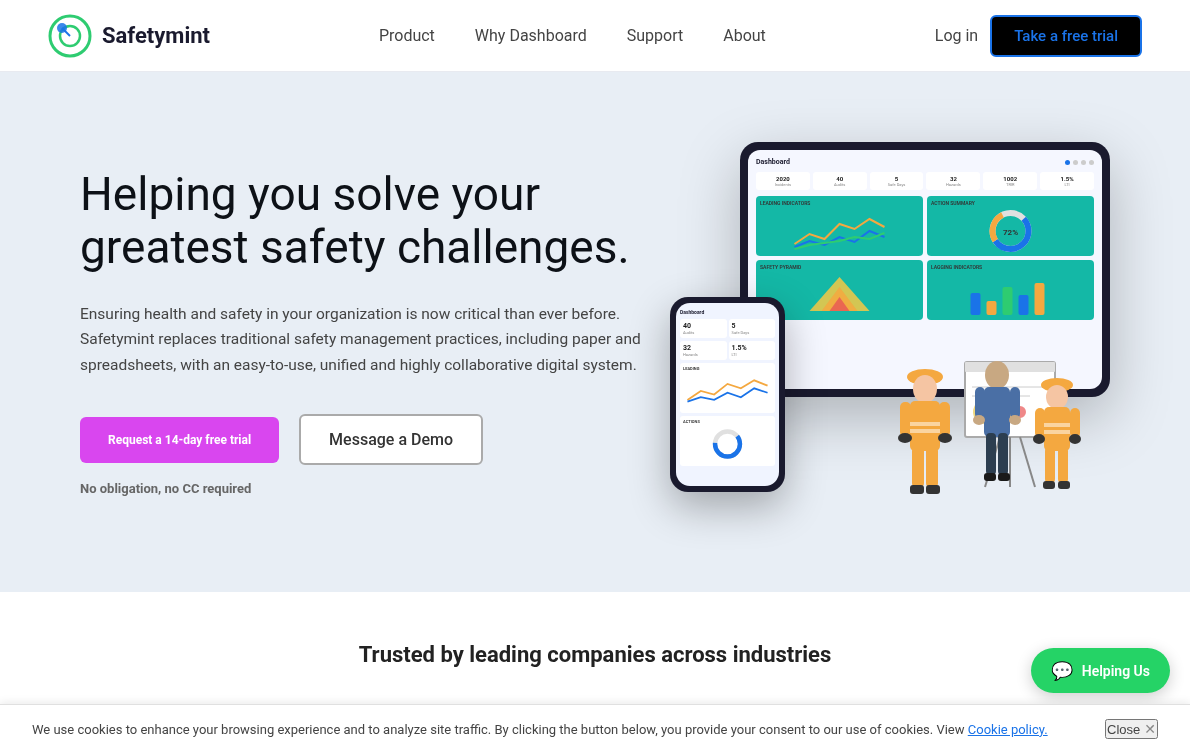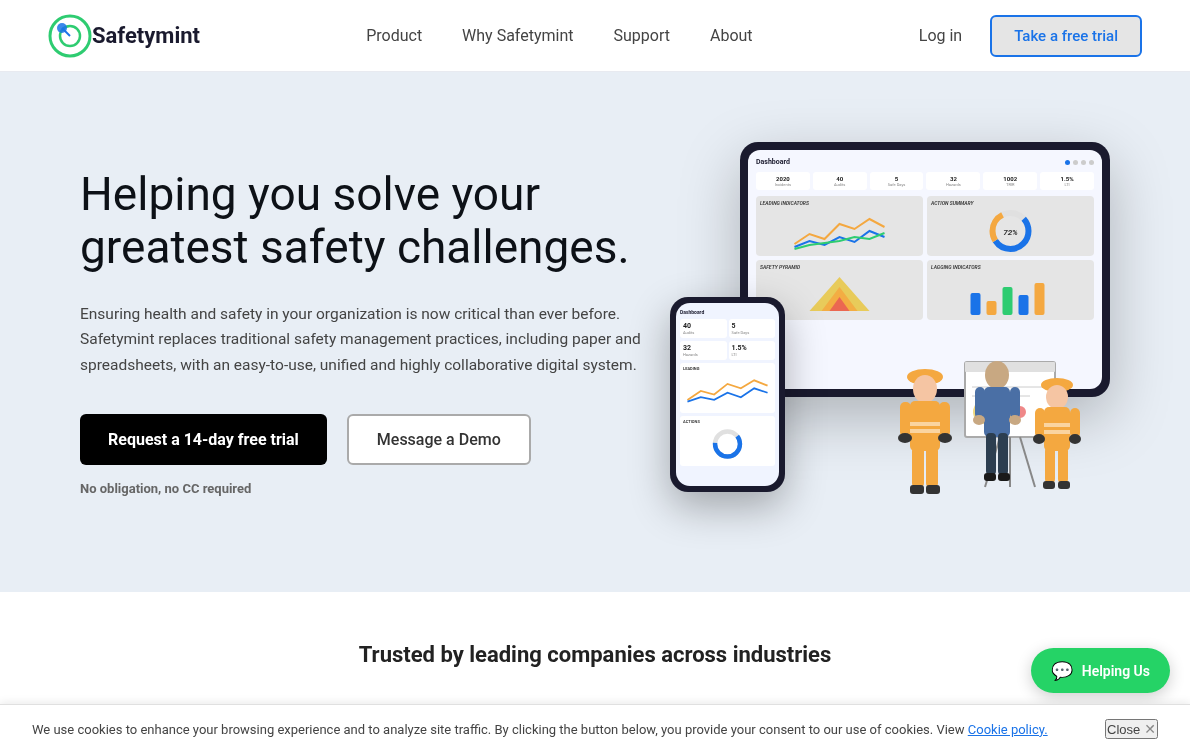--- a/index.html
+++ b/index.html
@@ -13,20 +13,21 @@
       padding: 0 48px;
       height: 72px;
       background: #fff;
       border-bottom: 1px solid #e8eaf0;
       position: relative;
       z-index: 10;
     }
     .nav-logo {
       display: flex;
       align-items: center;
+      gap: 10px;
       text-decoration: none;
       color: #1a1a2e;
     }
     .logo-icon {
       width: 44px;
       height: 44px;
     }
     .logo-text {
       font-size: 22px;
       font-weight: 700;
@@ -40,34 +41,34 @@
     }
     .nav-links a {
       text-decoration: none;
       color: #444;
       font-size: 16px;
       font-weight: 400;
     }
     .nav-right {
       display: flex;
       align-items: center;
-      gap: 28px;
+      gap: 12px;
     }
     .login-btn {
       font-size: 16px;
       color: #444;
       background: none;
       border: none;
       cursor: pointer;
       font-family: inherit;
     }
     .trial-btn {
       font-size: 15px;
       color: #1a73e8;
-      background: #e5e5e5;
+      background: #000000;
       border: 2px solid #1a73e8;
       border-radius: 6px;
       padding: 10px 22px;
       cursor: pointer;
       font-family: inherit;
       font-weight: 500;
       white-space: nowrap;
     }
 
     
@@ -105,26 +106,26 @@
       max-width: 580px;
       margin-bottom: 36px;
     }
     .hero-buttons {
       display: flex;
       align-items: center;
       gap: 20px;
       margin-bottom: 16px;
     }
     .btn-primary {
-      background: #000000;
+      background: #d946ef;
       color: #fff;
       border: none;
       border-radius: 6px;
       padding: 16px 28px;
-      font-size: 16px;
+      font-size: 12px;
       font-weight: 700;
       cursor: pointer;
       font-family: inherit;
       white-space: nowrap;
     }
     .btn-outline {
       background: #fff;
       color: #333;
       border: 2px solid #aaa;
       border-radius: 6px;
@@ -190,25 +191,24 @@
       text-align: center;
     }
     .stat-cell .val { font-size: 6px; font-weight: 700; color: #222; }
     .stat-cell .lbl { font-size: 4px; color: #888; }
     .tablet-charts {
       display: grid;
       grid-template-columns: 1fr 1fr;
       gap: 4px;
     }
     .chart-box {
-      background: #e5e5e5;
+      background: #14b8a6;
       border-radius: 4px;
       padding: 4px;
       height: 60px;
-      font-style: italic;
     }
     .chart-title { font-size: 5px; font-weight: 600; color: #333; margin-bottom: 3px; }
     
     .chart-svg { width: 100%; height: 44px; }
 
     
     .phone-mockup {
       position: absolute;
       bottom: 20px;
       left: 10px;
@@ -351,21 +351,21 @@
       <line x1="14" y1="14" x2="22" y2="22" stroke="#1a73e8" stroke-width="2"></line>
     </svg>
     <span class="logo-text">Safetymint</span>
   </a>
 
   <ul class="nav-links">
     <li>
       <a href="#">Product</a>
     </li>
     <li>
-      <a href="#">Why Safetymint</a>
+      <a href="#">Why Dashboard</a>
     </li>
     <li>
       <a href="#">Support</a>
     </li>
     <li>
       <a href="#">About</a>
     </li>
   </ul>
 
   <div class="nav-right">

